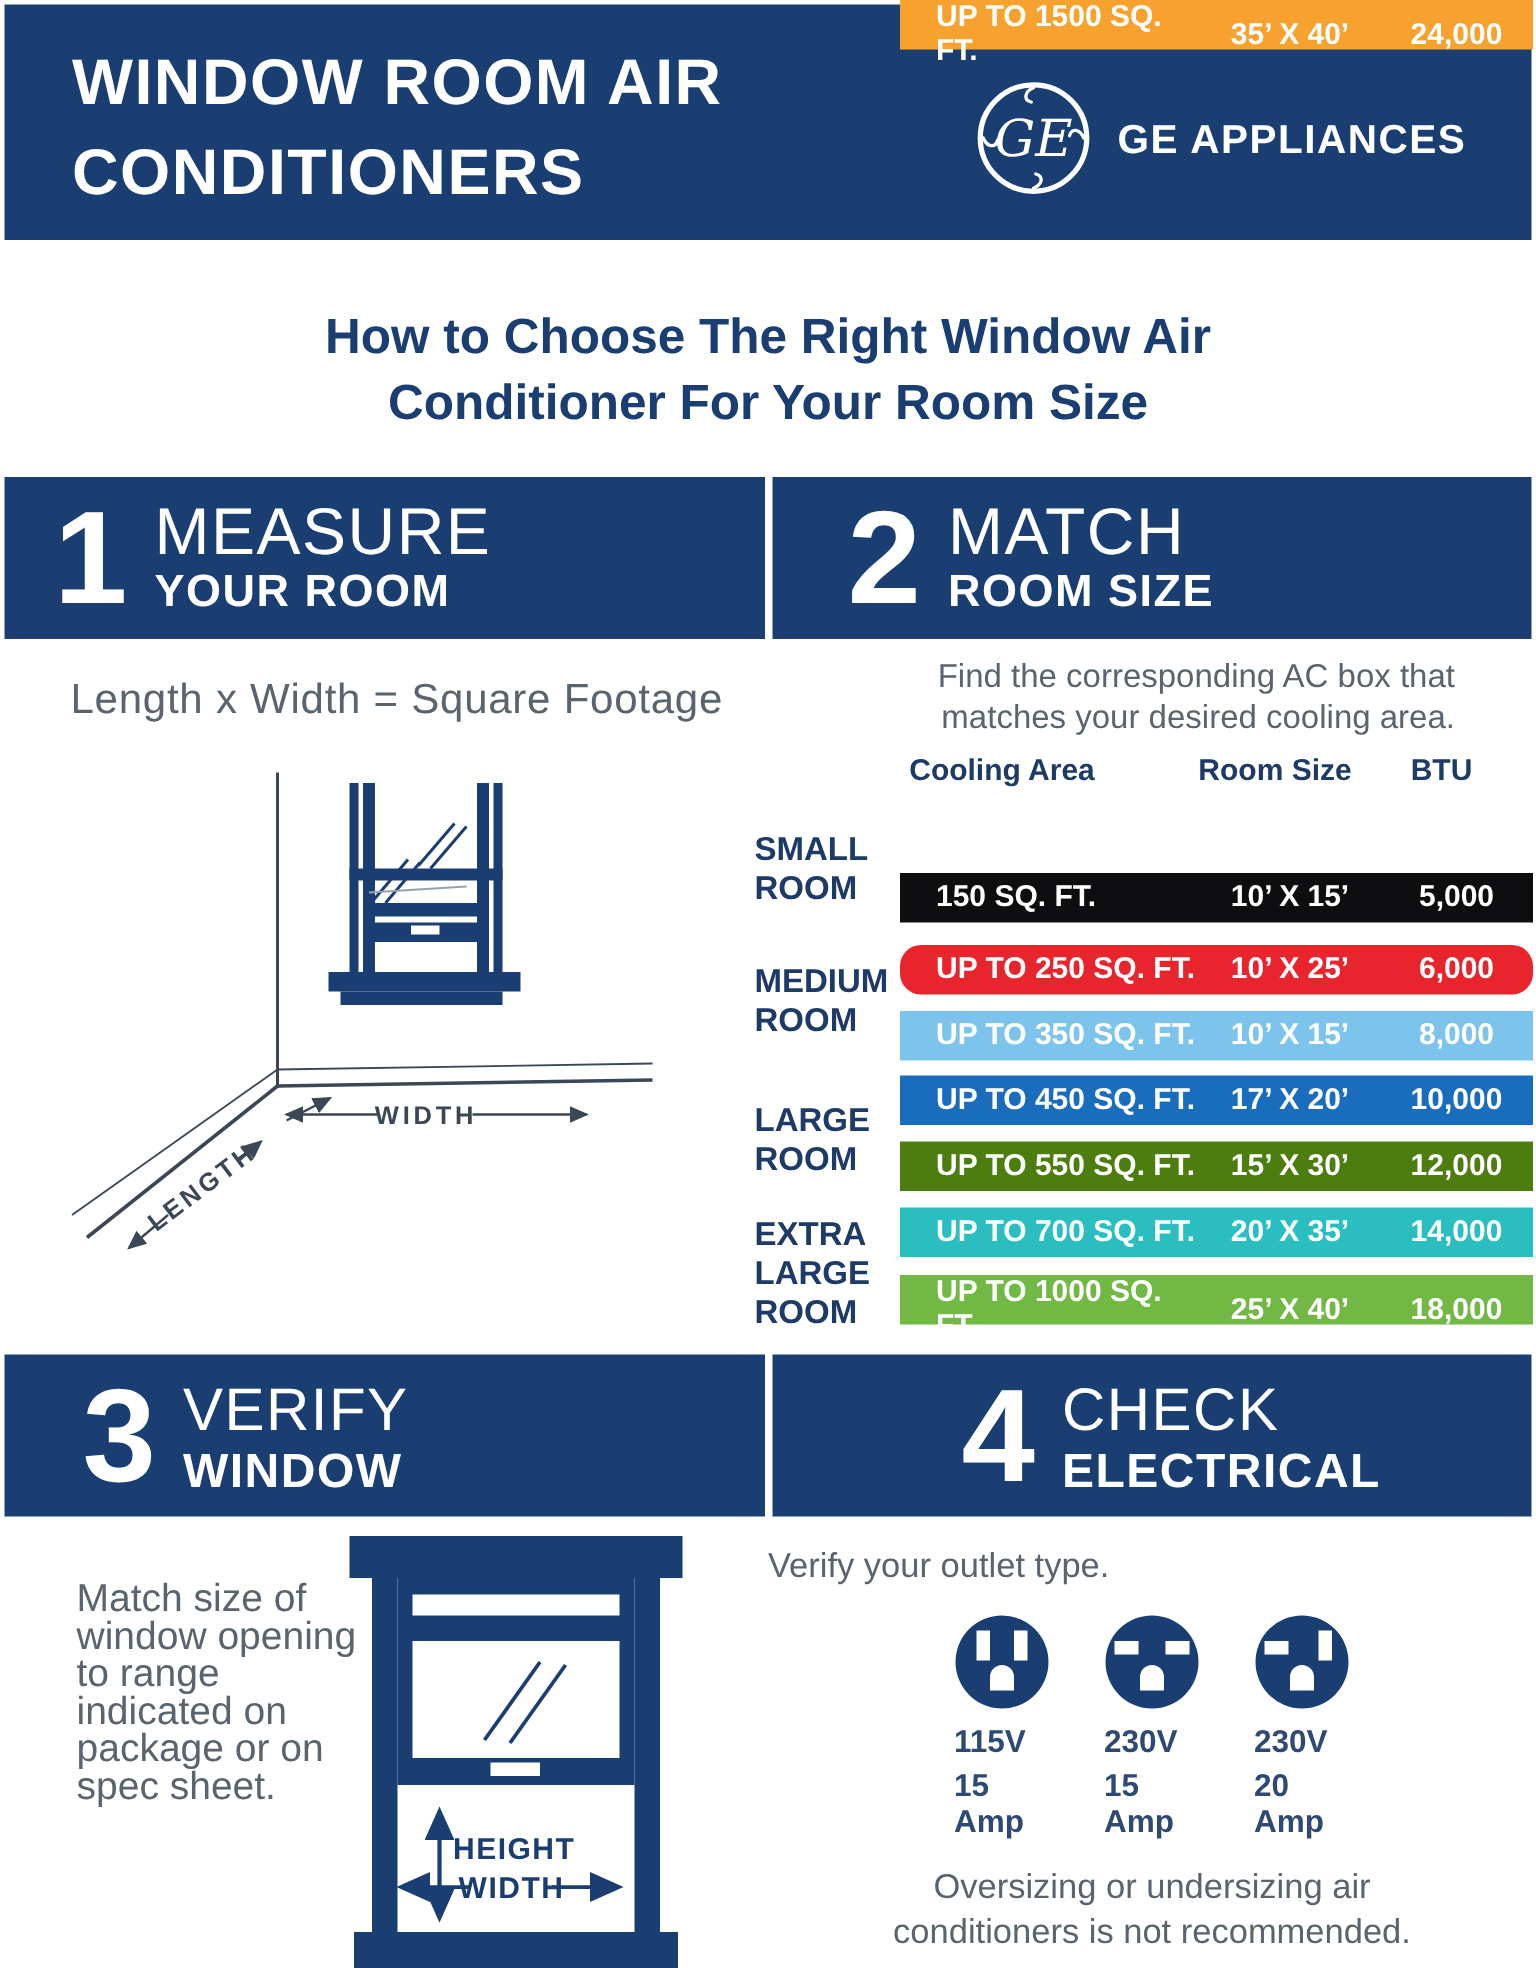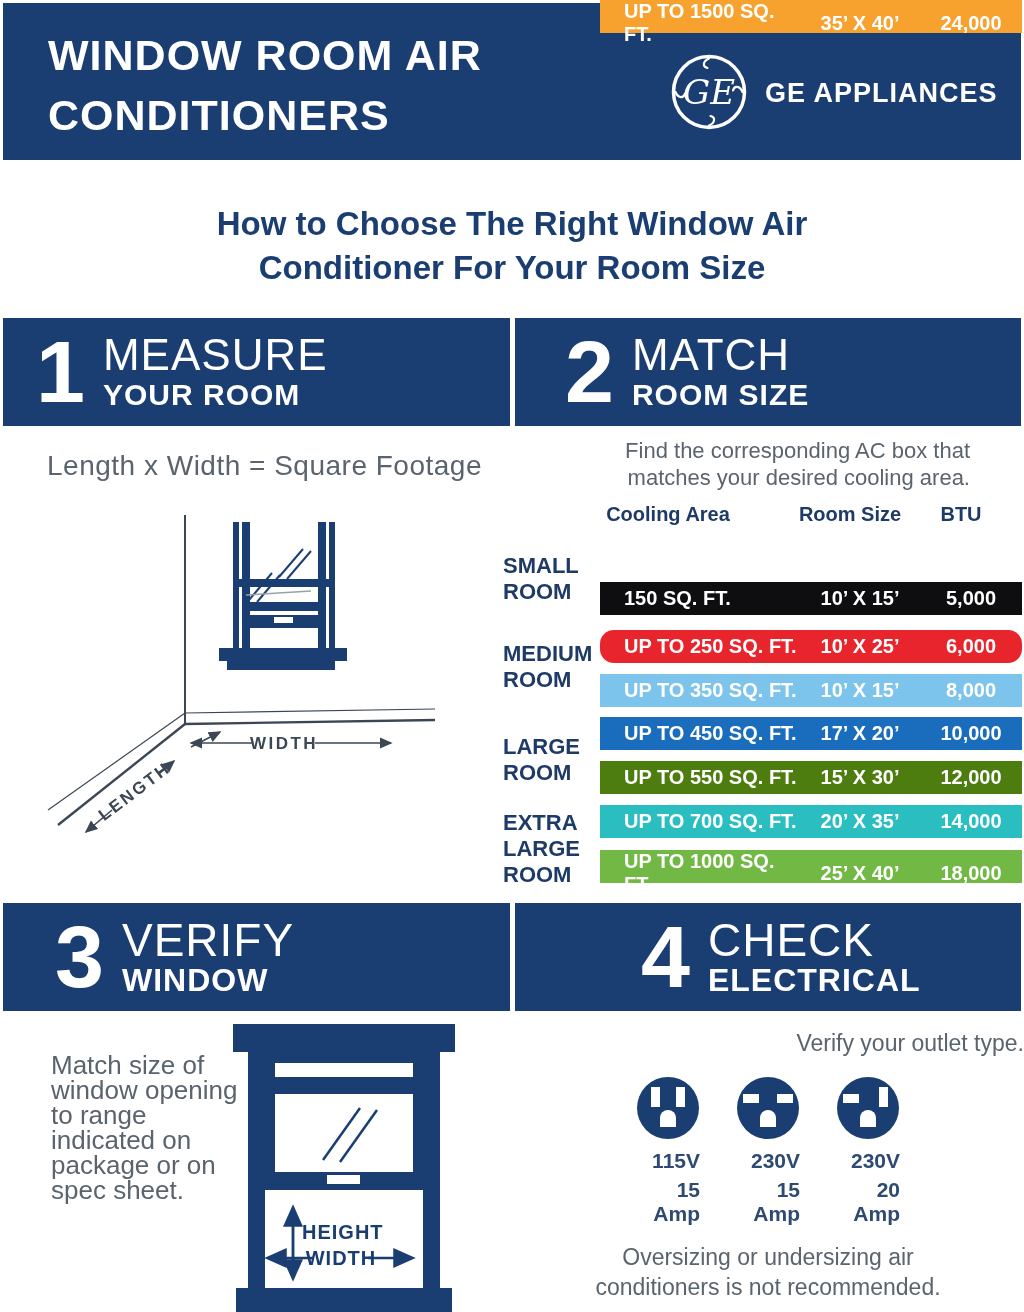--- a/index.html
+++ b/index.html
@@ -13,37 +13,37 @@
     position:relative;width:1024px;height:1312px;background:#fff;
     font-family:"Liberation Sans", sans-serif;overflow:hidden;
     outline:1px solid #e3e3e3;margin:0 auto;
   }
   
   .masthead{position:absolute;left:3px;top:3px;right:3px;height:157px;background:var(--navy);}
   .masthead h1{
     position:absolute;left:45px;top:22px;margin:0;color:#fff;
     font-size:43px;line-height:60px;font-weight:bold;letter-spacing:1px;white-space:pre-line;
   }
-  .brand{position:absolute;left:666px;top:49px;display:flex;align-items:center;}
+  .brand{position:absolute;left:646px;top:49px;display:flex;align-items:center;}
   .brand .ge-logo{width:80px;height:80px;}
   .brand .brand-name{color:#fff;font-size:27px;font-weight:bold;letter-spacing:1px;margin-left:16px;margin-top:2px;}
   
   .intro-heading{
     position:absolute;left:0;right:0;top:202px;margin:0;text-align:center;
     color:var(--navy);font-size:33px;line-height:44px;font-weight:bold;white-space:pre-line;
   }
   
   .steps-row{position:absolute;left:3px;right:3px;height:108px;display:flex;}
   .steps-row.top{top:318px;}
   .steps-row.bottom{top:903px;}
   .stepbar{background:var(--navy);color:#fff;display:flex;align-items:center;box-sizing:border-box;}
   .stepbar .num{font-size:88px;font-weight:bold;line-height:88px;margin-right:18px;}
   .stepbar .t1{font-size:44px;font-weight:normal;letter-spacing:1px;line-height:46px;}
   .stepbar .t2{font-size:30px;font-weight:bold;letter-spacing:1px;line-height:34px;}
-  .stepbar.s3 .t1,.stepbar.s4 .t1{font-size:46px;}
+  .stepbar.s3 .t1,.stepbar.s4 .t1{font-size:40px;}
   .stepbar.s3 .t2,.stepbar.s4 .t2{font-size:32px;}
   .bar-left{width:507px;}
   .bar-right{flex:1;}
   .vdivider{width:5px;background:#fff;}
   .stepbar.s1{padding-left:33px;}
   .stepbar.s2{padding-left:50px;}
   .stepbar.s3{padding-left:52px;}
   .stepbar.s4{padding-left:126px;}
   
   .formula{position:absolute;left:47px;top:450px;margin:0;color:var(--gray);font-size:28px;letter-spacing:0.5px;}
@@ -79,23 +79,23 @@
   }
   .group-label.g1{top:553px;}
   .group-label.g2{top:641px;}
   .group-label.g3{top:734px;}
   .group-label.g4{top:810px;}
   
   .verify-text{position:absolute;left:35px;top:1037px;width:220px;margin:16px;color:var(--gray);font-size:26px;line-height:25px;white-space:pre-line;}
   .window-diagram{position:absolute;left:228px;top:1022px;}
   .win-dim{font-size:20px;font-weight:bold;letter-spacing:1px;fill:var(--navy);}
   
-  .outlet-heading{position:absolute;left:512px;width:512px;top:1030px;margin:0;text-align:right;color:var(--gray);font-size:23px;}
+  .outlet-heading{position:absolute;left:512px;width:512px;top:1030px;margin:0;text-align:left;color:var(--gray);font-size:23px;}
   .outlets{position:absolute;left:512px;width:512px;top:1076px;display:flex;justify-content:center;gap:36px;}
-  .outlet{width:64px;text-align:right;}
+  .outlet{width:64px;text-align:left;}
   .outlet .o-label{margin-top:5px;color:#2e4a72;font-size:21px;line-height:24px;font-weight:600;}
   .outlet-note{position:absolute;left:512px;width:512px;top:1242px;margin:0;text-align:center;color:var(--gray);font-size:23px;line-height:30px;white-space:pre-line;}
 </style>
 </head>
 <body>
 
 <div class="page">
 
   <header class="masthead">
     <h1>WINDOW ROOM AIR

